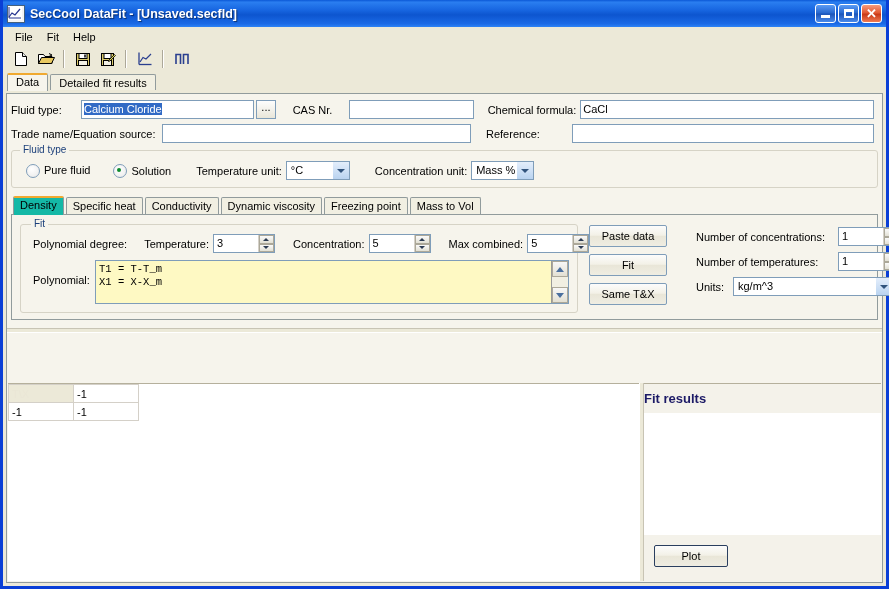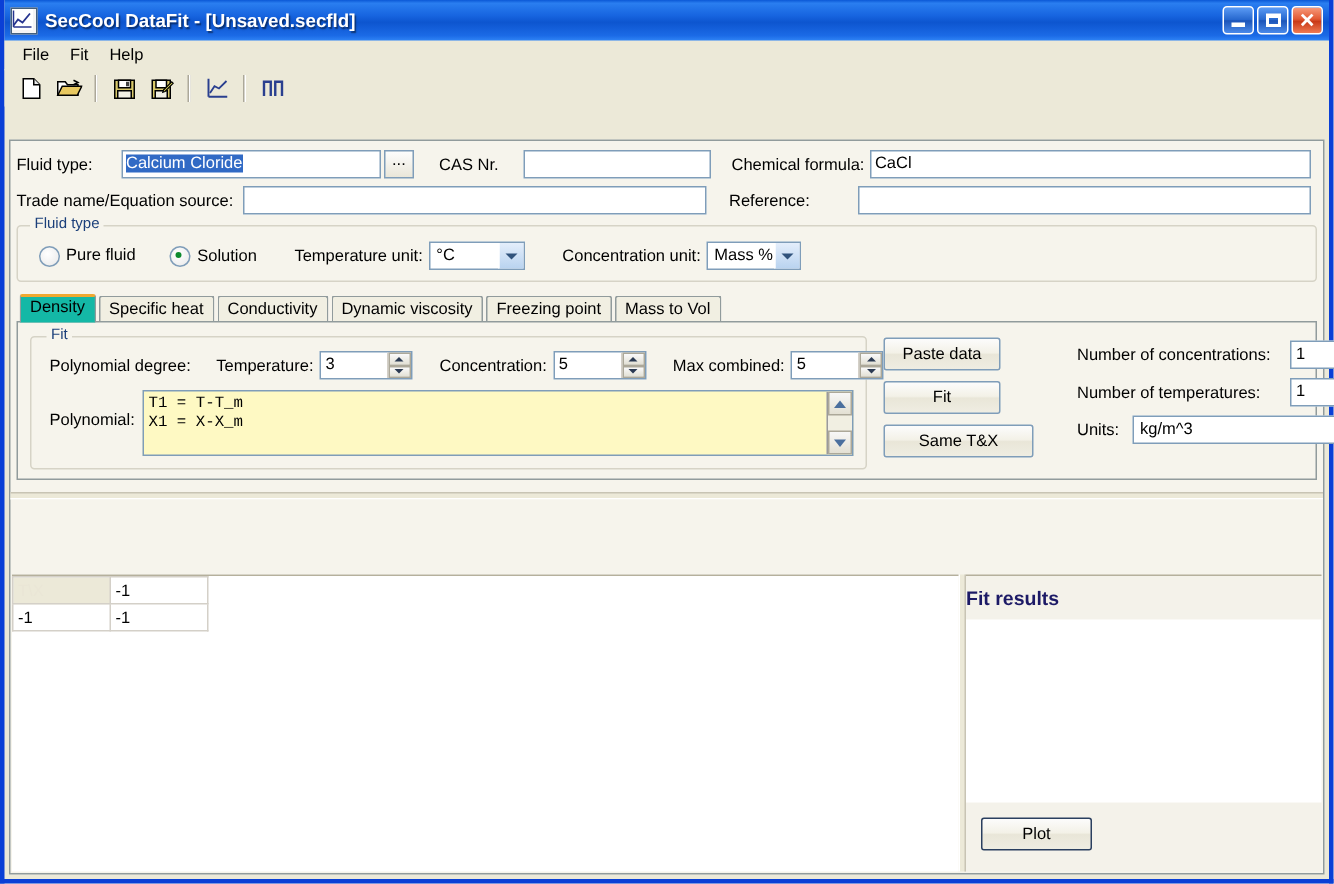--- a/index.html
+++ b/index.html
@@ -329,20 +329,28 @@
     </div>
     <div class="tb-sep"></div>
     <div class="tb-btn">
       <svg width="16" height="16" viewBox="0 0 16 16">
         <polyline points="2,13 2,3.5 6.5,3.5 6.5,13" fill="none" stroke="#2a3f8f" stroke-width="1.6"></polyline>
         <polyline points="9.5,13 9.5,3.5 14,3.5 14,13" fill="none" stroke="#2a3f8f" stroke-width="1.6"></polyline>
       </svg>
     </div>
   </div>
 
+  <div class="outer-tabs">
+    <div class="otab active">
+      <span>Data</span>
+    </div>
+    <div class="otab">
+      <span>Detailed fit results</span>
+    </div>
+  </div>
 
   <div class="tabpanel">
 
     <div class="formarea">
 
       <div class="row">
         <div class="lbl" style="width:72px;">Fluid type:</div>
         <div class="tbx" style="width:178px;"><span class="sel-text">Calcium Cloride</span></div>
         <div class="ellipsis-btn">...</div>
         <div class="lbl" style="width:58px; margin-left:17px;">CAS Nr.</div>
@@ -449,21 +457,21 @@
                 <span class="sarrow up"><i></i></span>
                 <span class="sarrow dn"><i></i></span>
               </span>
             </span>
           </div>
         </div>
 
         <div style="margin-left:11px; display:flex; flex-direction:column; gap:7px; padding-top:1px;">
           <div class="btn" style="width:78px;">Paste data</div>
           <div class="btn" style="width:78px;">Fit</div>
-          <div class="btn" style="width:100px;">Same T&amp;X</div>
+          <div class="btn" style="width:78px;">Same T&amp;X</div>
         </div>
 
         <div style="margin-left:29px; padding-top:3px;">
           <div class="row" style="margin-bottom:6px;">
             <span class="lbl" style="width:142px;">Number of concentrations:</span>
             <span class="spinbox">
               <span class="sval">1</span>
               <span class="sbtns">
                 <span class="sb up">
                     <i></i>

